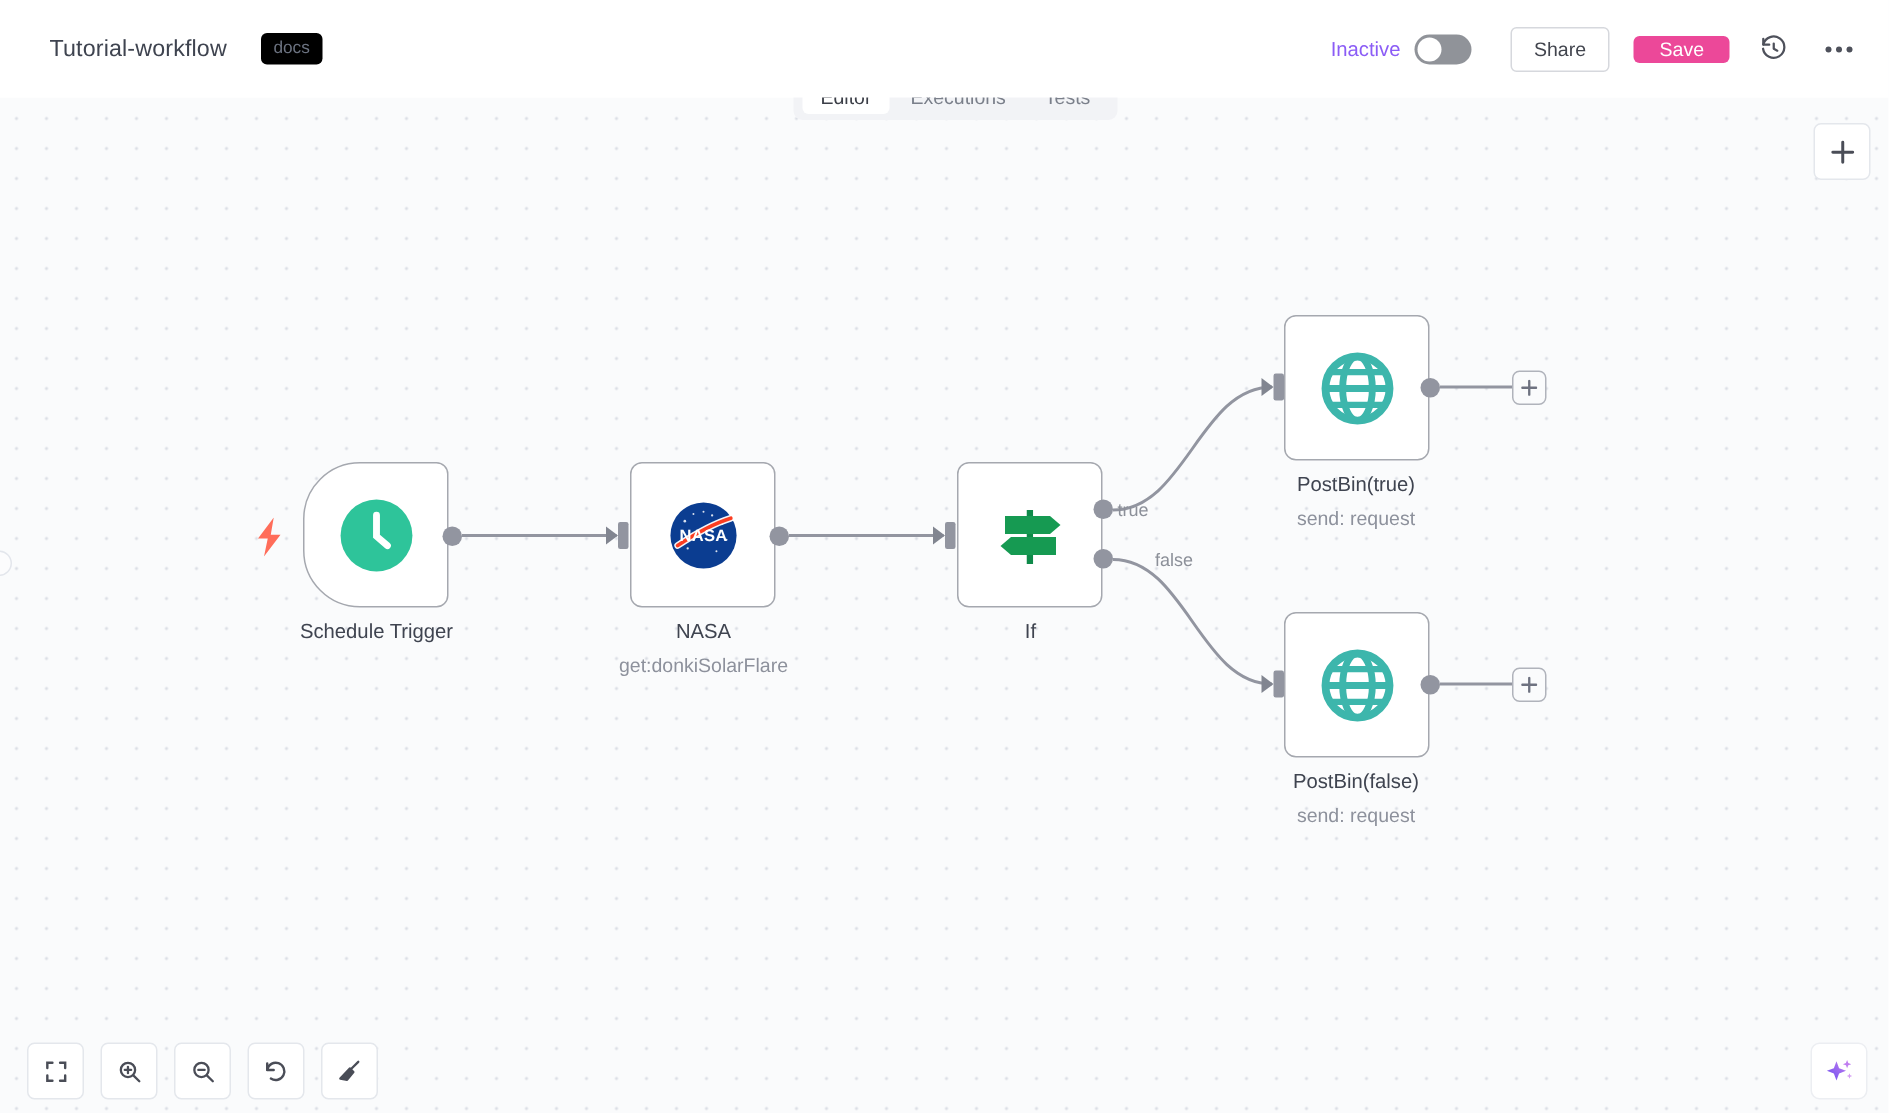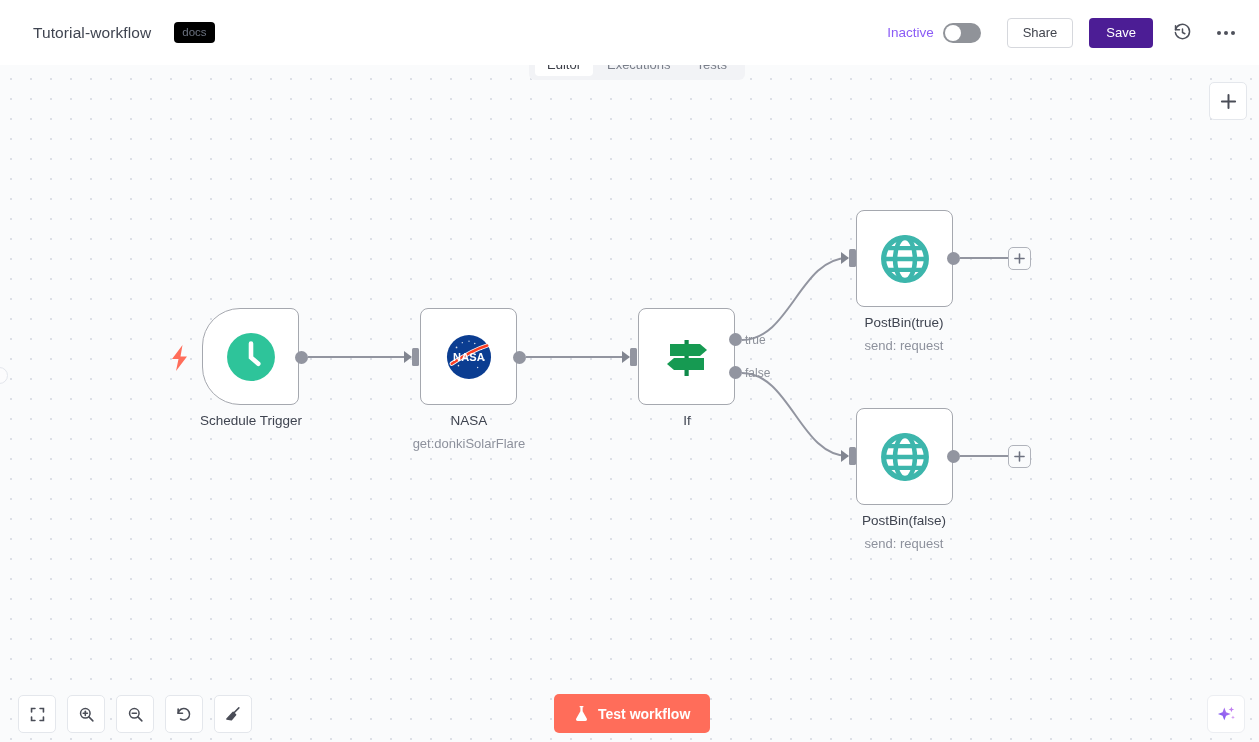--- a/index.html
+++ b/index.html
@@ -49,23 +49,23 @@
     background: #ffffff;
   }
   .btn-share {
     height: 30px; padding: 0 15px;
     border: 1px solid #d6d8dd; border-radius: 4px;
     background: #fff; color: #42454e;
     font-size: 13px; font-family: inherit; cursor: pointer;
     display: flex; align-items: center; font-weight: 400;
   }
   .btn-save {
-    height: 30px; padding: 0 17px; margin-left: 16px;
+    height: 18px; padding: 0 17px; margin-left: 16px;
     border: none; border-radius: 4px;
-    background: #4c1d95; color: #ffffff;
+    background: #ec4899; color: #ffffff;
     font-size: 13px; font-family: inherit; cursor: pointer;
     display: flex; align-items: center; font-weight: 400;
   }
   .icon-btn-plain {
     width: 30px; height: 30px; margin-left: 14px;
     display: flex; align-items: center; justify-content: center;
     background: none; border: none; cursor: pointer;
     color: #525560;
   }
   .dots-icon { display: flex; gap: 3px; align-items: center; }
@@ -311,21 +311,21 @@
     <div class="node" style="left:638px; top:243px;">
       <svg width="54" height="54" viewBox="0 0 54 54">
         <rect x="24.5" y="10" width="4.2" height="36" fill="#0f8a4a"></rect>
         <path d="M10 14 H40 L47 20 L40 26 H10 Z" fill="#169a52"></path>
         <path d="M44 28 H14 L7 34 L14 40 H44 Z" fill="#169a52"></path>
       </svg>
     </div>
     <div class="port-out" style="left:729px; top:268px;"></div>
     <div class="port-label" style="left:745px; top:268px;">true</div>
     <div class="port-out" style="left:729px; top:301px;"></div>
-    <div class="port-label" style="left:745px; top:301px;">false</div>
+    <div class="port-label" style="left:770px; top:301px;">false</div>
     <div class="node-label" style="left:572px; top:348px;">If</div>
 
     <div class="port-arrow" style="left:841px; top:187px;"></div>
     <div class="port-in" style="left:849px; top:184px;"></div>
     <div class="node" style="left:856px; top:145px;">
       <svg width="50" height="50" viewBox="0 0 48 48">
         <circle cx="24" cy="24" r="20.5" fill="none" stroke="#3db6ac" stroke-width="5"></circle>
         <ellipse cx="24" cy="24" rx="9.5" ry="20.5" fill="none" stroke="#3db6ac" stroke-width="4.4"></ellipse>
         <line x1="4" y1="24" x2="44" y2="24" stroke="#3db6ac" stroke-width="4.4"></line>
         <line x1="8" y1="13.5" x2="40" y2="13.5" stroke="#3db6ac" stroke-width="4"></line>
@@ -398,28 +398,20 @@
         </svg>
       </div>
       <div class="sq-btn">
         <svg width="18" height="18" viewBox="0 0 20 20" fill="none" stroke="#4a4d57" stroke-width="1.7" stroke-linecap="round" stroke-linejoin="round">
           <line x1="16.5" y1="3.2" x2="10.6" y2="9.1"></line>
           <path d="M10.2 8.1 L12.9 10.8 L8.2 16.5 L3.2 15.6 Z" fill="#4a4d57"></path>
         </svg>
       </div>
     </div>
 
-    <button class="btn-test">
-      <span style="display:flex;">
-        <svg width="15" height="17" viewBox="0 0 16 18" fill="#ffffff">
-          <path d="M6 1 H10 V2.4 H9.2 V6.6 L13.6 14.4 C14.3 15.6 13.5 17 12.1 17 H3.9 C2.5 17 1.7 15.6 2.4 14.4 L6.8 6.6 V2.4 H6 Z"></path>
-        </svg>
-      </span>
-      <span>Test workflow</span>
-    </button>
 
     <div class="ai-btn">
       <svg width="21" height="21" viewBox="0 0 24 24">
         <defs>
           <linearGradient id="spg" x1="0" y1="1" x2="1" y2="0">
             <stop offset="0%" stop-color="#6b4df0"></stop>
             <stop offset="100%" stop-color="#c07ef0"></stop>
           </linearGradient>
         </defs>
         <path d="M9.5 4 L11.5 9.3 L16.8 11.3 L11.5 13.3 L9.5 18.6 L7.5 13.3 L2.2 11.3 L7.5 9.3 Z" fill="url(#spg)"></path>

